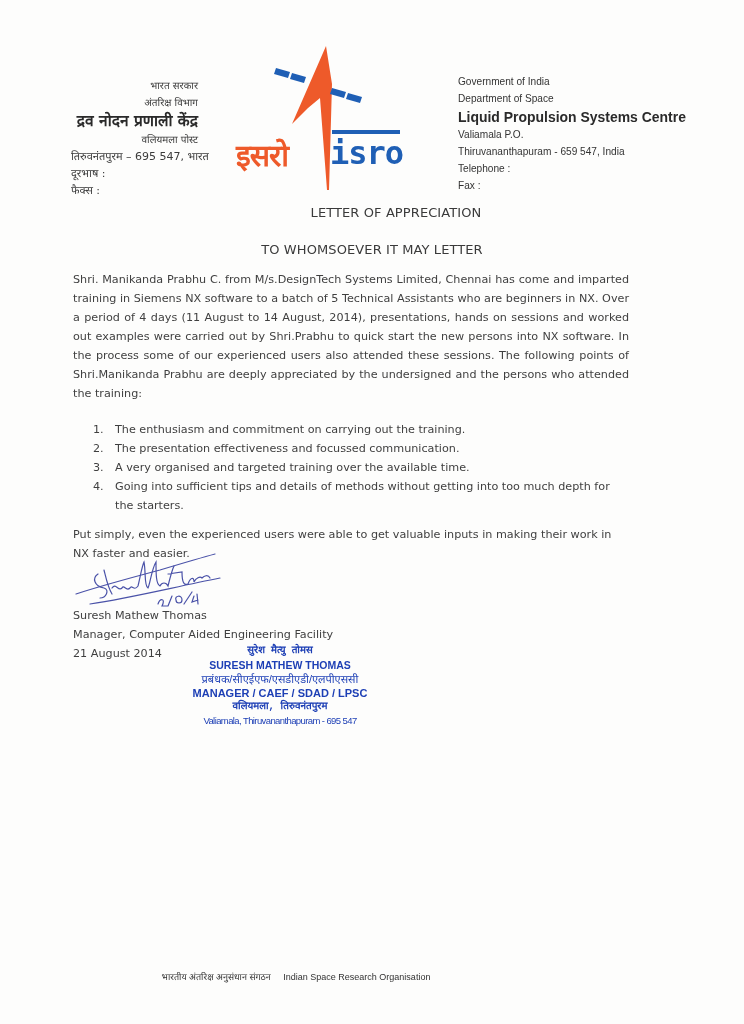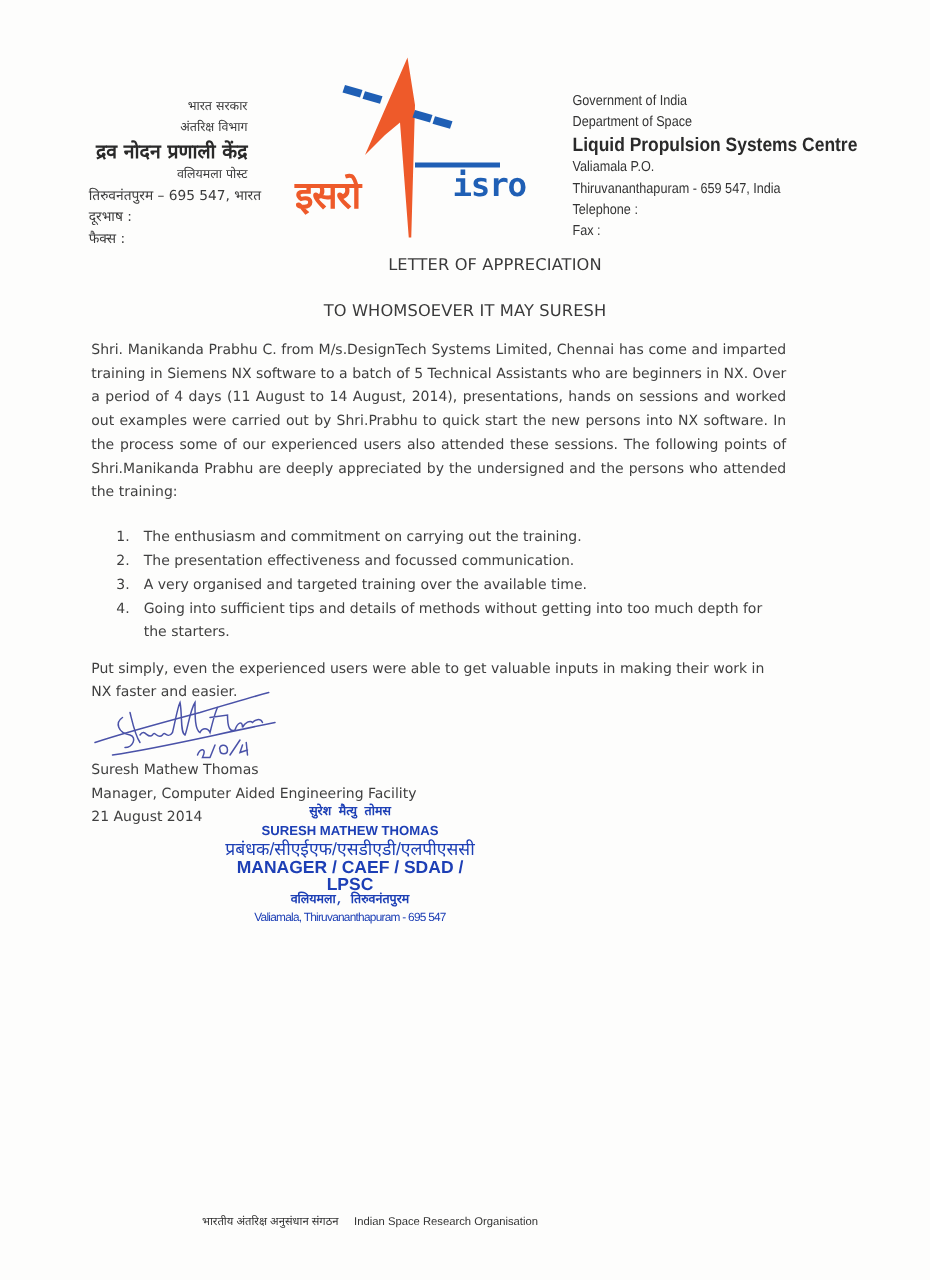--- a/index.html
+++ b/index.html
@@ -27,21 +27,21 @@
     .para { text-align: justify; margin: 0; }
     .list { left: 93px; width: 536px; font-size: 11.2px; line-height: 19px; color: #3f3f3f; }
     .li { display: flex; }
     .li .num { width: 22px; flex: none; }
     .li .txt { flex: 1; }
     .sig { left: 70px; top: 548px; width: 180px; height: 62px; }
     .signer { left: 73px; top: 606px; font-size: 11.2px; line-height: 19px; color: #3f3f3f; }
     .stamp { left: 180px; top: 644px; width: 200px; text-align: center; color: #1d3fb5; font-family: "Liberation Sans", sans-serif; }
     .stamp .s1 { font-size: 10px; font-weight: bold; line-height: 14px; font-family: Liberation Mono, monospace; }
     .stamp .s2 { font-size: 10.5px; font-weight: bold; line-height: 14px; }
-    .stamp .s3 { font-size: 14px; line-height: 14px; }
+    .stamp .s3 { font-size: 11px; line-height: 14px; }
     .stamp .s4 { font-size: 9.5px; font-weight: normal; line-height: 14px; letter-spacing: -0.6px; }
     .footer { left: 0; width: 592px; top: 970px; text-align: center; font-size: 9px; color: #333; font-family: "Liberation Sans", sans-serif; }
     .footer span { margin: 0 5px; }
   </style>
 </head>
 <body>
 
 <div class="abs hi-head">
   <div class="l">भारत सरकार</div>
   <div class="l">अंतरिक्ष विभाग</div>
@@ -61,35 +61,35 @@
 
     <g fill="#1f5fb5">
       <polygon points="44,24 58,28 56,34 42,30"></polygon>
       <polygon points="60,29 74,33 72,39 58,35"></polygon>
       <polygon points="100,44 114,48 112,54 98,50"></polygon>
       <polygon points="116,49 130,53 128,59 114,55"></polygon>
     </g>
   </svg>
   <div class="abs" style="left:4px; top:90px; font-size:30px; font-weight:bold; color:#ee5a2a; font-family:'DejaVu Sans',sans-serif; letter-spacing:-1px;">इसरो</div>
   <div class="abs" style="left:100px; top:86px; width:68px; height:4px; background:#1f5fb5;"></div>
-  <div class="abs" style="left:98px; top:90px; font-size:26px; font-weight:bold; color:#1f5fb5; font-family:'DejaVu Sans Mono',monospace; letter-spacing:-1px;padding-left:32px;">isro</div>
+  <div class="abs" style="left:98px; top:90px; font-size:32px; font-weight:bold; color:#1f5fb5; font-family:'DejaVu Sans Mono',monospace; letter-spacing:-1px;">isro</div>
 </div>
 
 <div class="abs en-head">
   <div class="l">Government of India</div>
   <div class="l">Department of Space</div>
   <div class="big">Liquid Propulsion Systems Centre</div>
   <div class="l">Valiamala P.O.</div>
   <div class="l">Thiruvananthapuram - 659 547, India</div>
   <div class="l">Telephone :</div>
   <div class="l">Fax :</div>
 </div>
 
 <div class="abs title" style="top:205px;padding-left:24px;">LETTER OF APPRECIATION</div>
-<div class="abs title" style="top:242px;">TO WHOMSOEVER IT MAY SURESH</div>
+<div class="abs title" style="top:242px;">TO WHOMSOEVER IT MAY LETTER</div>
 
 <div class="abs body" style="top:270px;">
   <p class="para">Shri. Manikanda Prabhu C. from M/s.DesignTech Systems Limited, Chennai has come and imparted training in Siemens NX software to a batch of 5 Technical Assistants who are beginners in NX.  Over a period of 4 days (11 August to 14 August, 2014), presentations, hands on sessions and worked out examples were carried out by Shri.Prabhu to quick start the new persons into NX software.   In the process some of our experienced users also attended these sessions.  The following points of Shri.Manikanda Prabhu are deeply appreciated by the undersigned and the persons who attended the training:</p>
 </div>
 
 <div class="abs list" style="top:420px;">
   <div class="li">
     <span class="num">1.</span>
     <span class="txt">The enthusiasm and commitment on carrying out the training.</span>
   </div>

